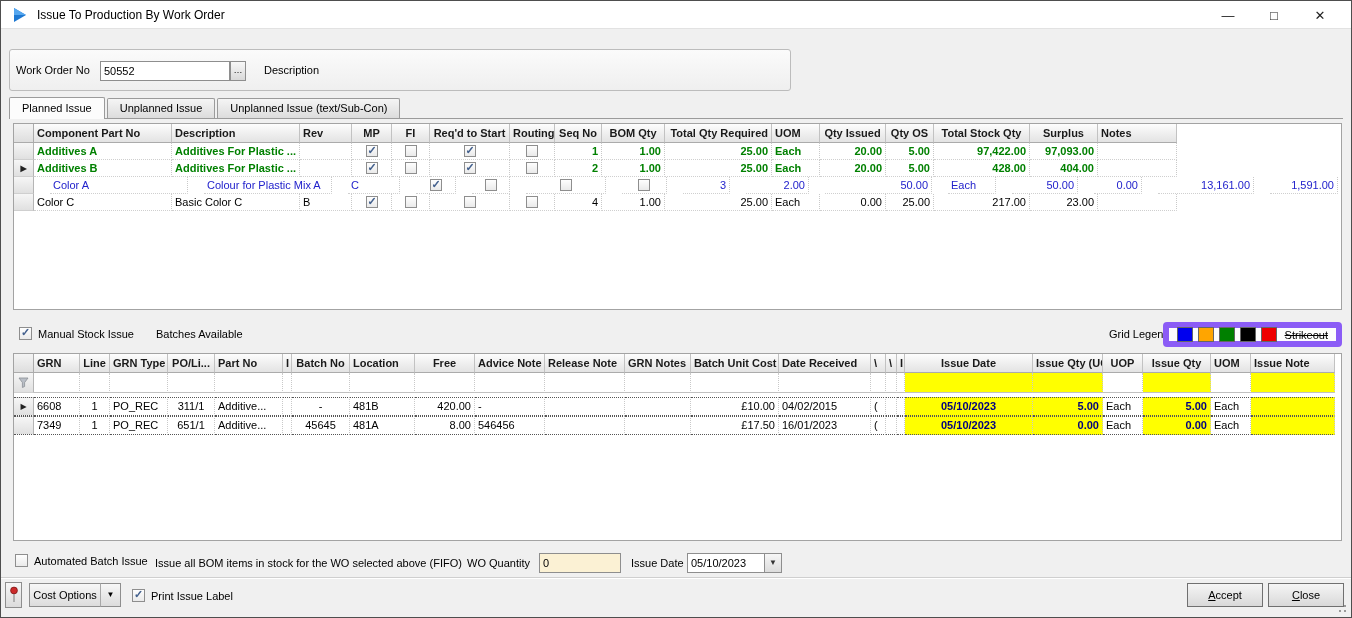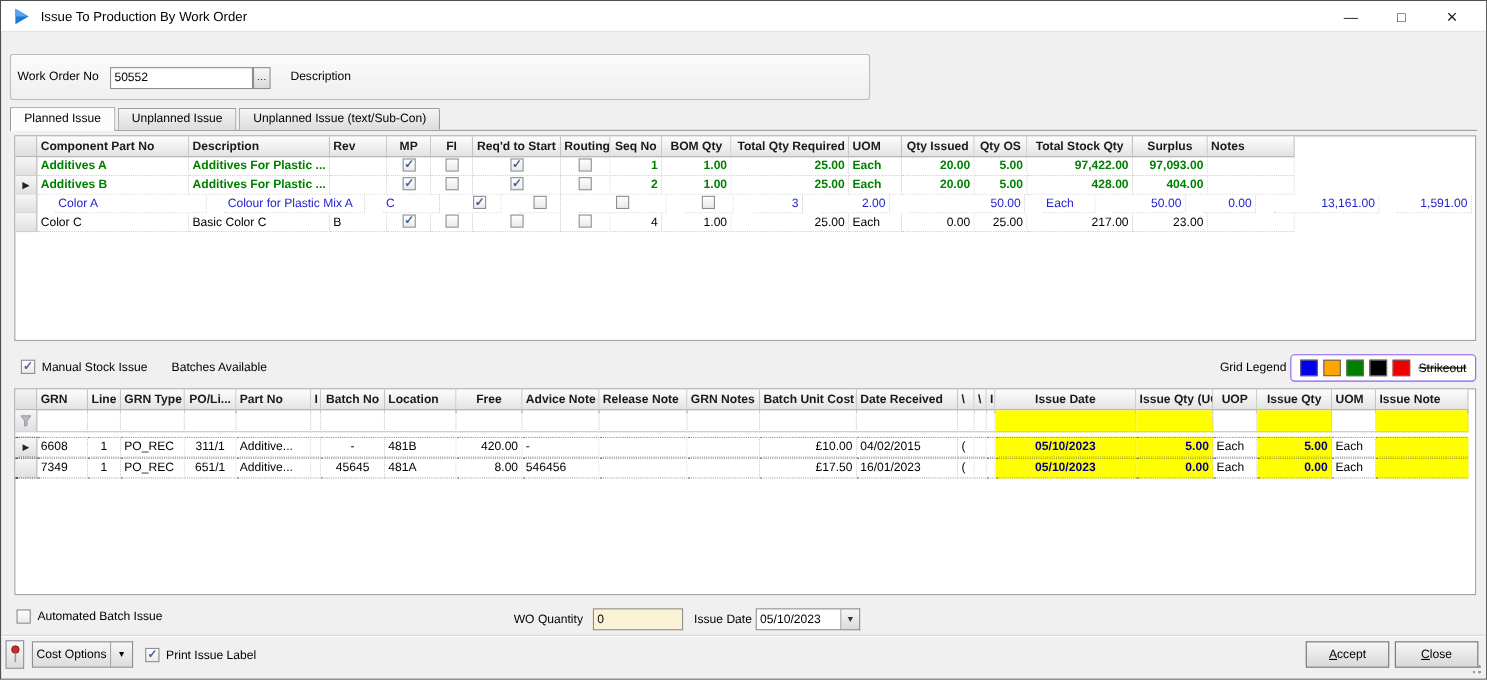--- a/index.html
+++ b/index.html
@@ -69,21 +69,21 @@
 
   
   .cb { width:13px; height:13px; border:1px solid #8e8e8e; background:linear-gradient(#fefefe,#eaeaea);
         display:inline-block; position:relative; vertical-align:middle; }
   .cb.checked::after { content:"\2713"; position:absolute; left:1px; top:-2px;
                        font-size:11px; font-weight:bold; color:#44618e; }
   .cb-cell { text-align:center; padding-top:1px !important; }
   .cb-wrap { display:flex; align-items:center; gap:6px; position:absolute; }
 
   
-  .legend-box { position:absolute; right:9px; top:321px; height:25px; border:1px solid #8b5cf6;
+  .legend-box { position:absolute; right:9px; top:321px; height:25px; border:6px solid #8b5cf6;
                 border-radius:4px; background:#fdfdfd; display:flex; align-items:center;
                 padding:0 8px; gap:5px; }
   .legend-swatch { width:16px; height:15px; display:inline-block; border:1px solid #666; }
   .strikeout-label { text-decoration:line-through; margin-left:3px; }
 
   
   .combo-arrow { position:absolute; width:17px; height:20px; border:1px solid #8e8e8e; border-left:none;
                  background:linear-gradient(#f6f6f6,#dcdcdc); text-align:center; font-size:8px;
                  line-height:18px; color:#333; }
   .sep-line { position:absolute; left:0; right:0; top:576px; height:2px;
@@ -365,20 +365,21 @@
         <div class="g-cell hl-bg hl-text" style="width: 68px; text-align: right;">0.00</div>
         <div class="g-cell" style="width: 40px; text-align: left;">Each</div>
         <div class="g-cell hl-bg" style="width: 84px; text-align: left;"></div>
       </div>
     </div>
 
   <div class="cb-wrap" style="left:14px; top:553px;">
     <span class="cb"></span>
     <span>Automated Batch Issue</span>
   </div>
+  <span class="fieldlabel" style="left:154px; top:556px;">Issue all BOM items in stock for the WO selected above (FIFO)</span>
   <span class="fieldlabel" style="left:466px; top:556px;">WO Quantity</span>
   <input class="textinput cream" style="left: 538px; top: 552px; width: 82px;" value="0">
   <span class="fieldlabel" style="left:630px; top:556px;">Issue Date</span>
   <input class="textinput" style="left: 686px; top: 552px; width: 78px;" value="05/10/2023">
   <div class="combo-arrow" style="left:764px; top:552px;">▼</div>
 
   <div class="sep-line"></div>
 
   <div class="push-btn" style="left:4px; top:581px; width:17px; height:26px;">
     <svg width="10" height="18" viewBox="0 0 10 18">

